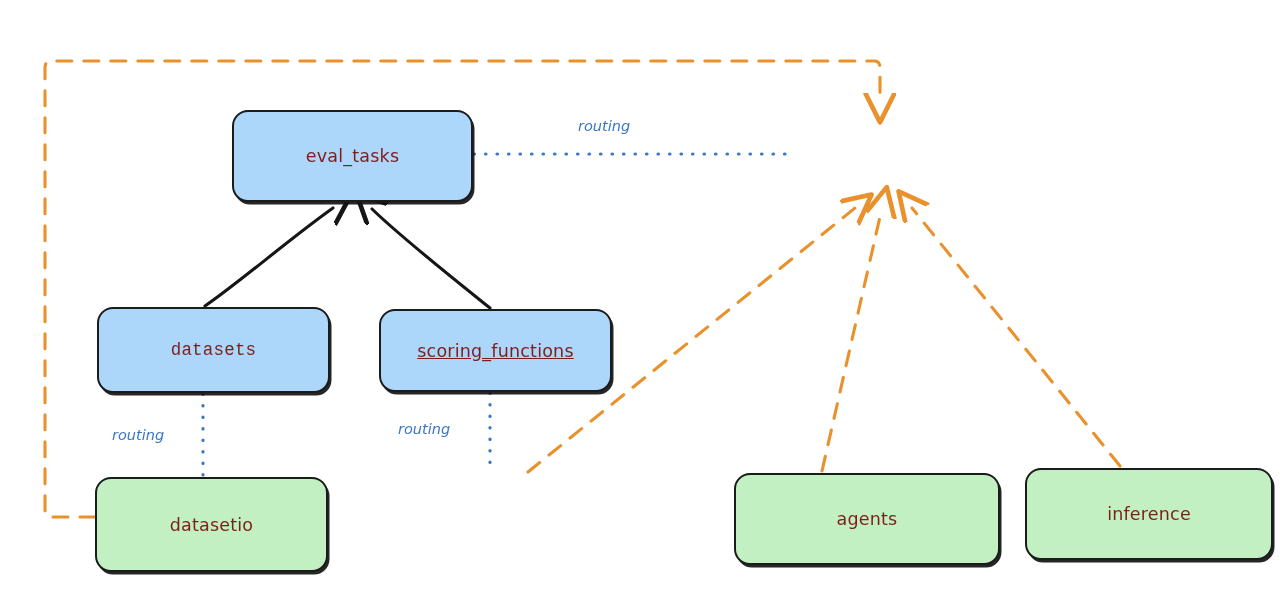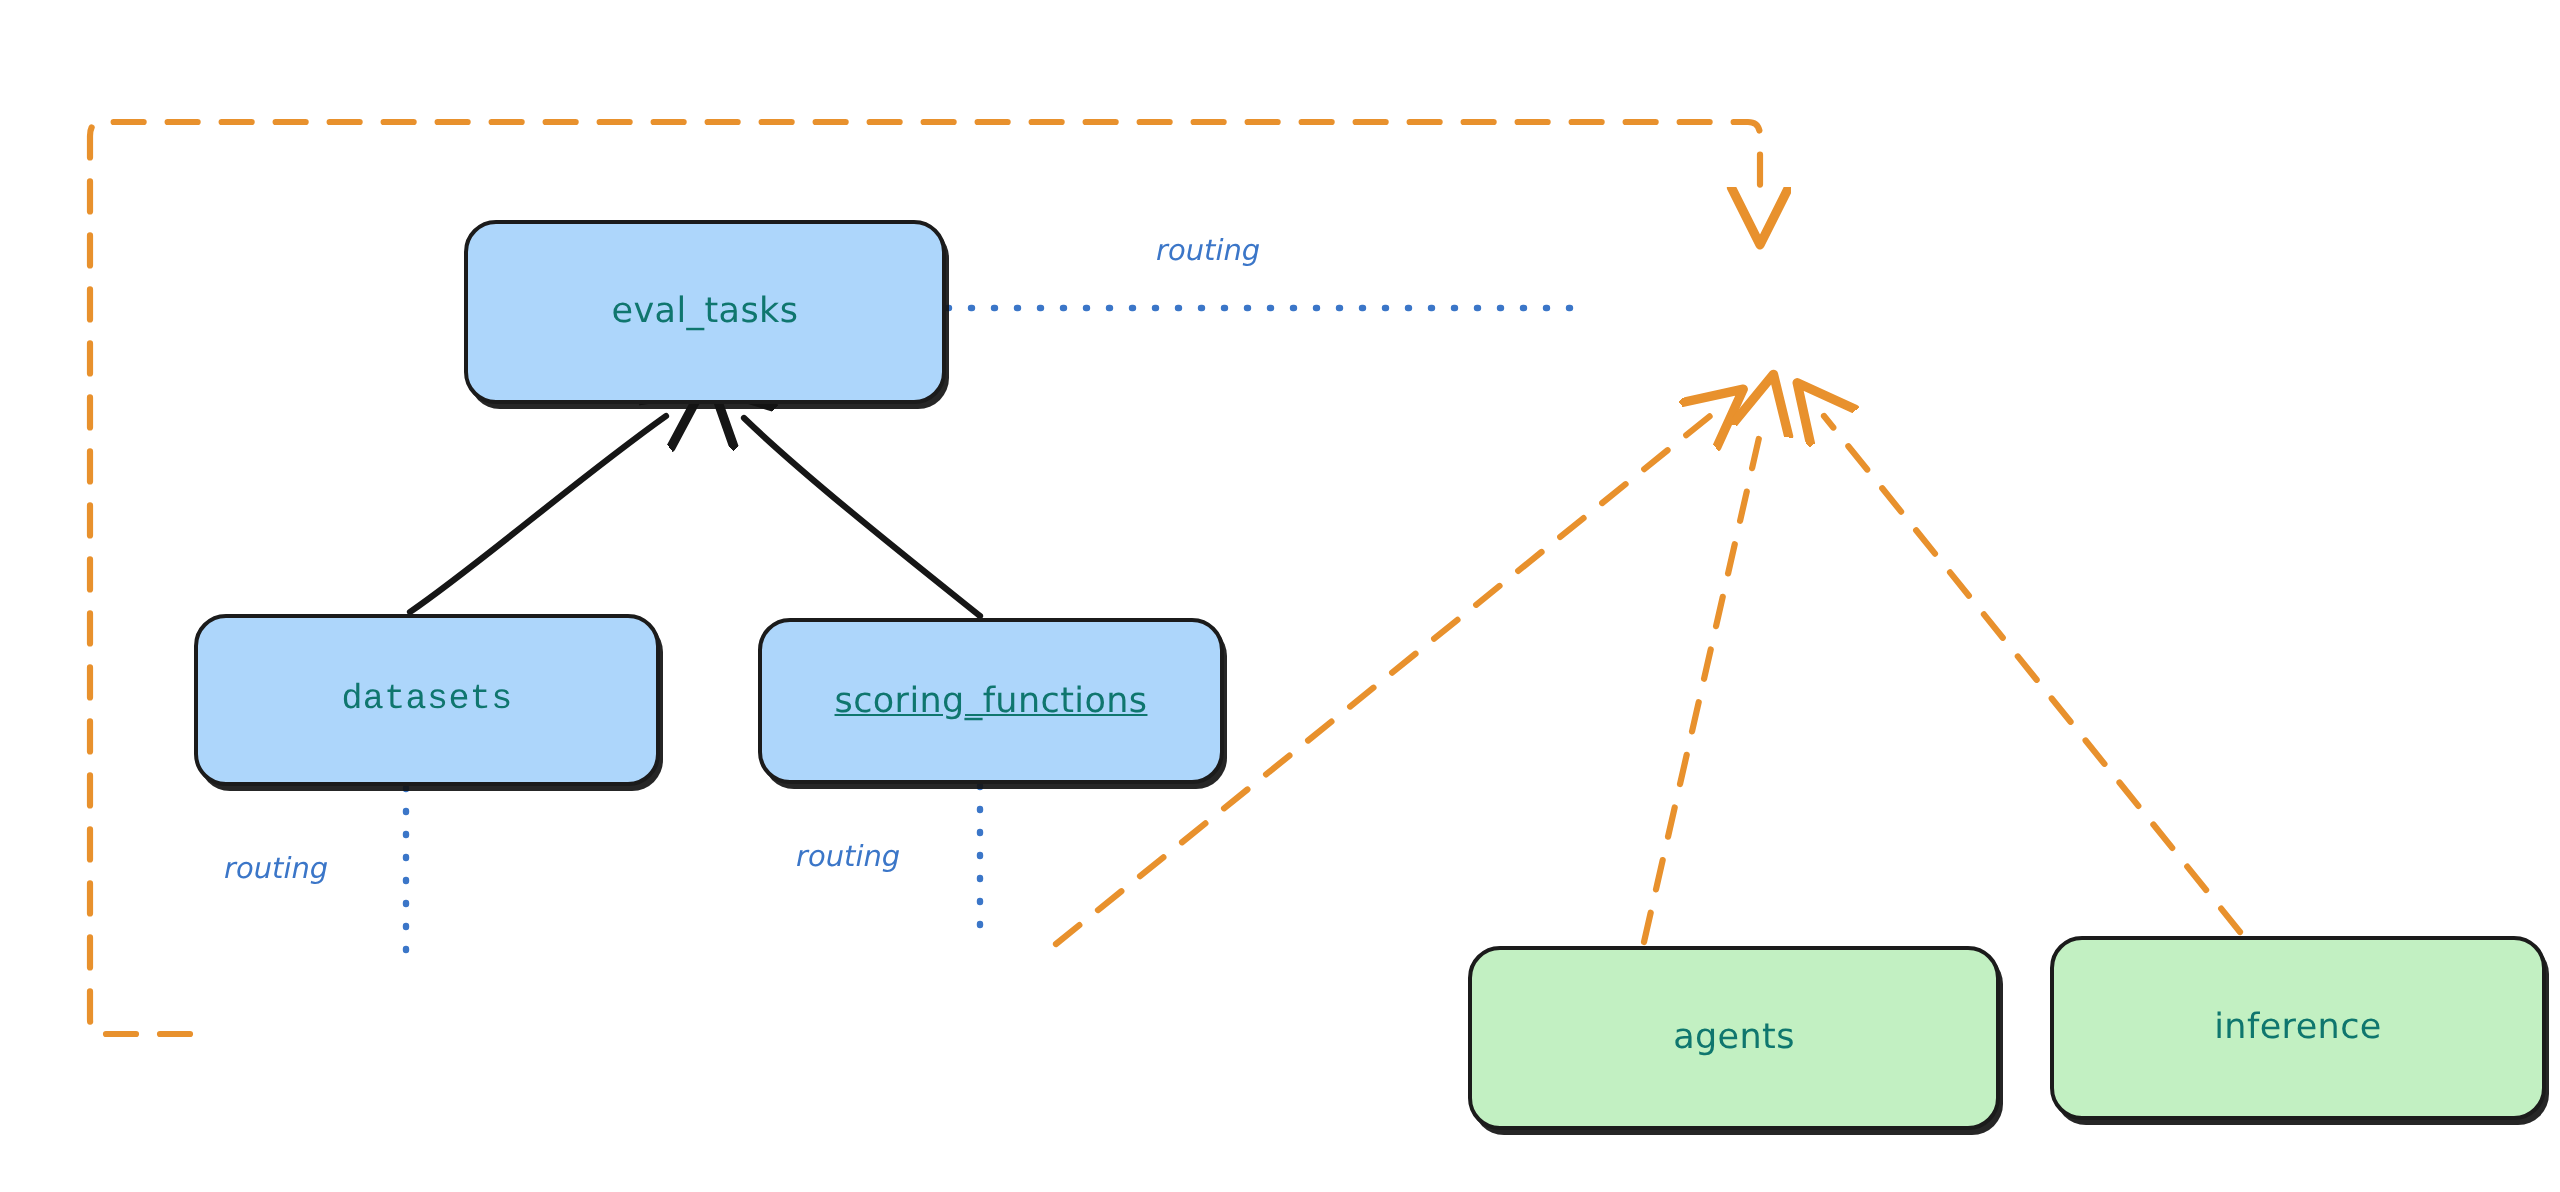--- a/index.html
+++ b/index.html
@@ -29,21 +29,21 @@
   .node {
     position: absolute;
     box-sizing: border-box;
     border: 2.6px solid #1b1b1b;
     border-radius: 16px;
     display: flex;
     align-items: center;
     justify-content: center;
     font-family: "DejaVu Sans", sans-serif;
     font-size: 17.5px;
-    color: #0f766e;
+    color: #7f1d1d;
     letter-spacing: .2px;
     box-shadow: 2px 3px 0 -0.5px rgba(20,20,20,.92);
     z-index: 3;
   }
   .node.blue { background: #ADD6FB; }
   .node.green { background: #C2F0C2; }
   .node-label { pointer-events: none; white-space: nowrap; }
 
   .edge-label {
     position: absolute;
@@ -95,20 +95,23 @@
 
 
   <div class="node blue" style="left:97px; top:307px; width:233px; height:86px;font-family:Liberation Mono, monospace;">
     <span class="node-label">datasets</span>
   </div>
 
   <div class="node blue" style="left:379px; top:309px; width:233px; height:83px;text-decoration:underline;">
     <span class="node-label">scoring_functions</span>
   </div>
 
+  <div class="node green" style="left:95px; top:477px; width:233px; height:95px;">
+    <span class="node-label">datasetio</span>
+  </div>
 
 
   <div class="node green" style="left:710px; top:473px; width:266px; height:92px;margin-left:24px;">
     <span class="node-label">agents</span>
   </div>
 
   <div class="node green" style="left:1025px; top:468px; width:248px; height:92px;">
     <span class="node-label">inference</span>
   </div>
 

